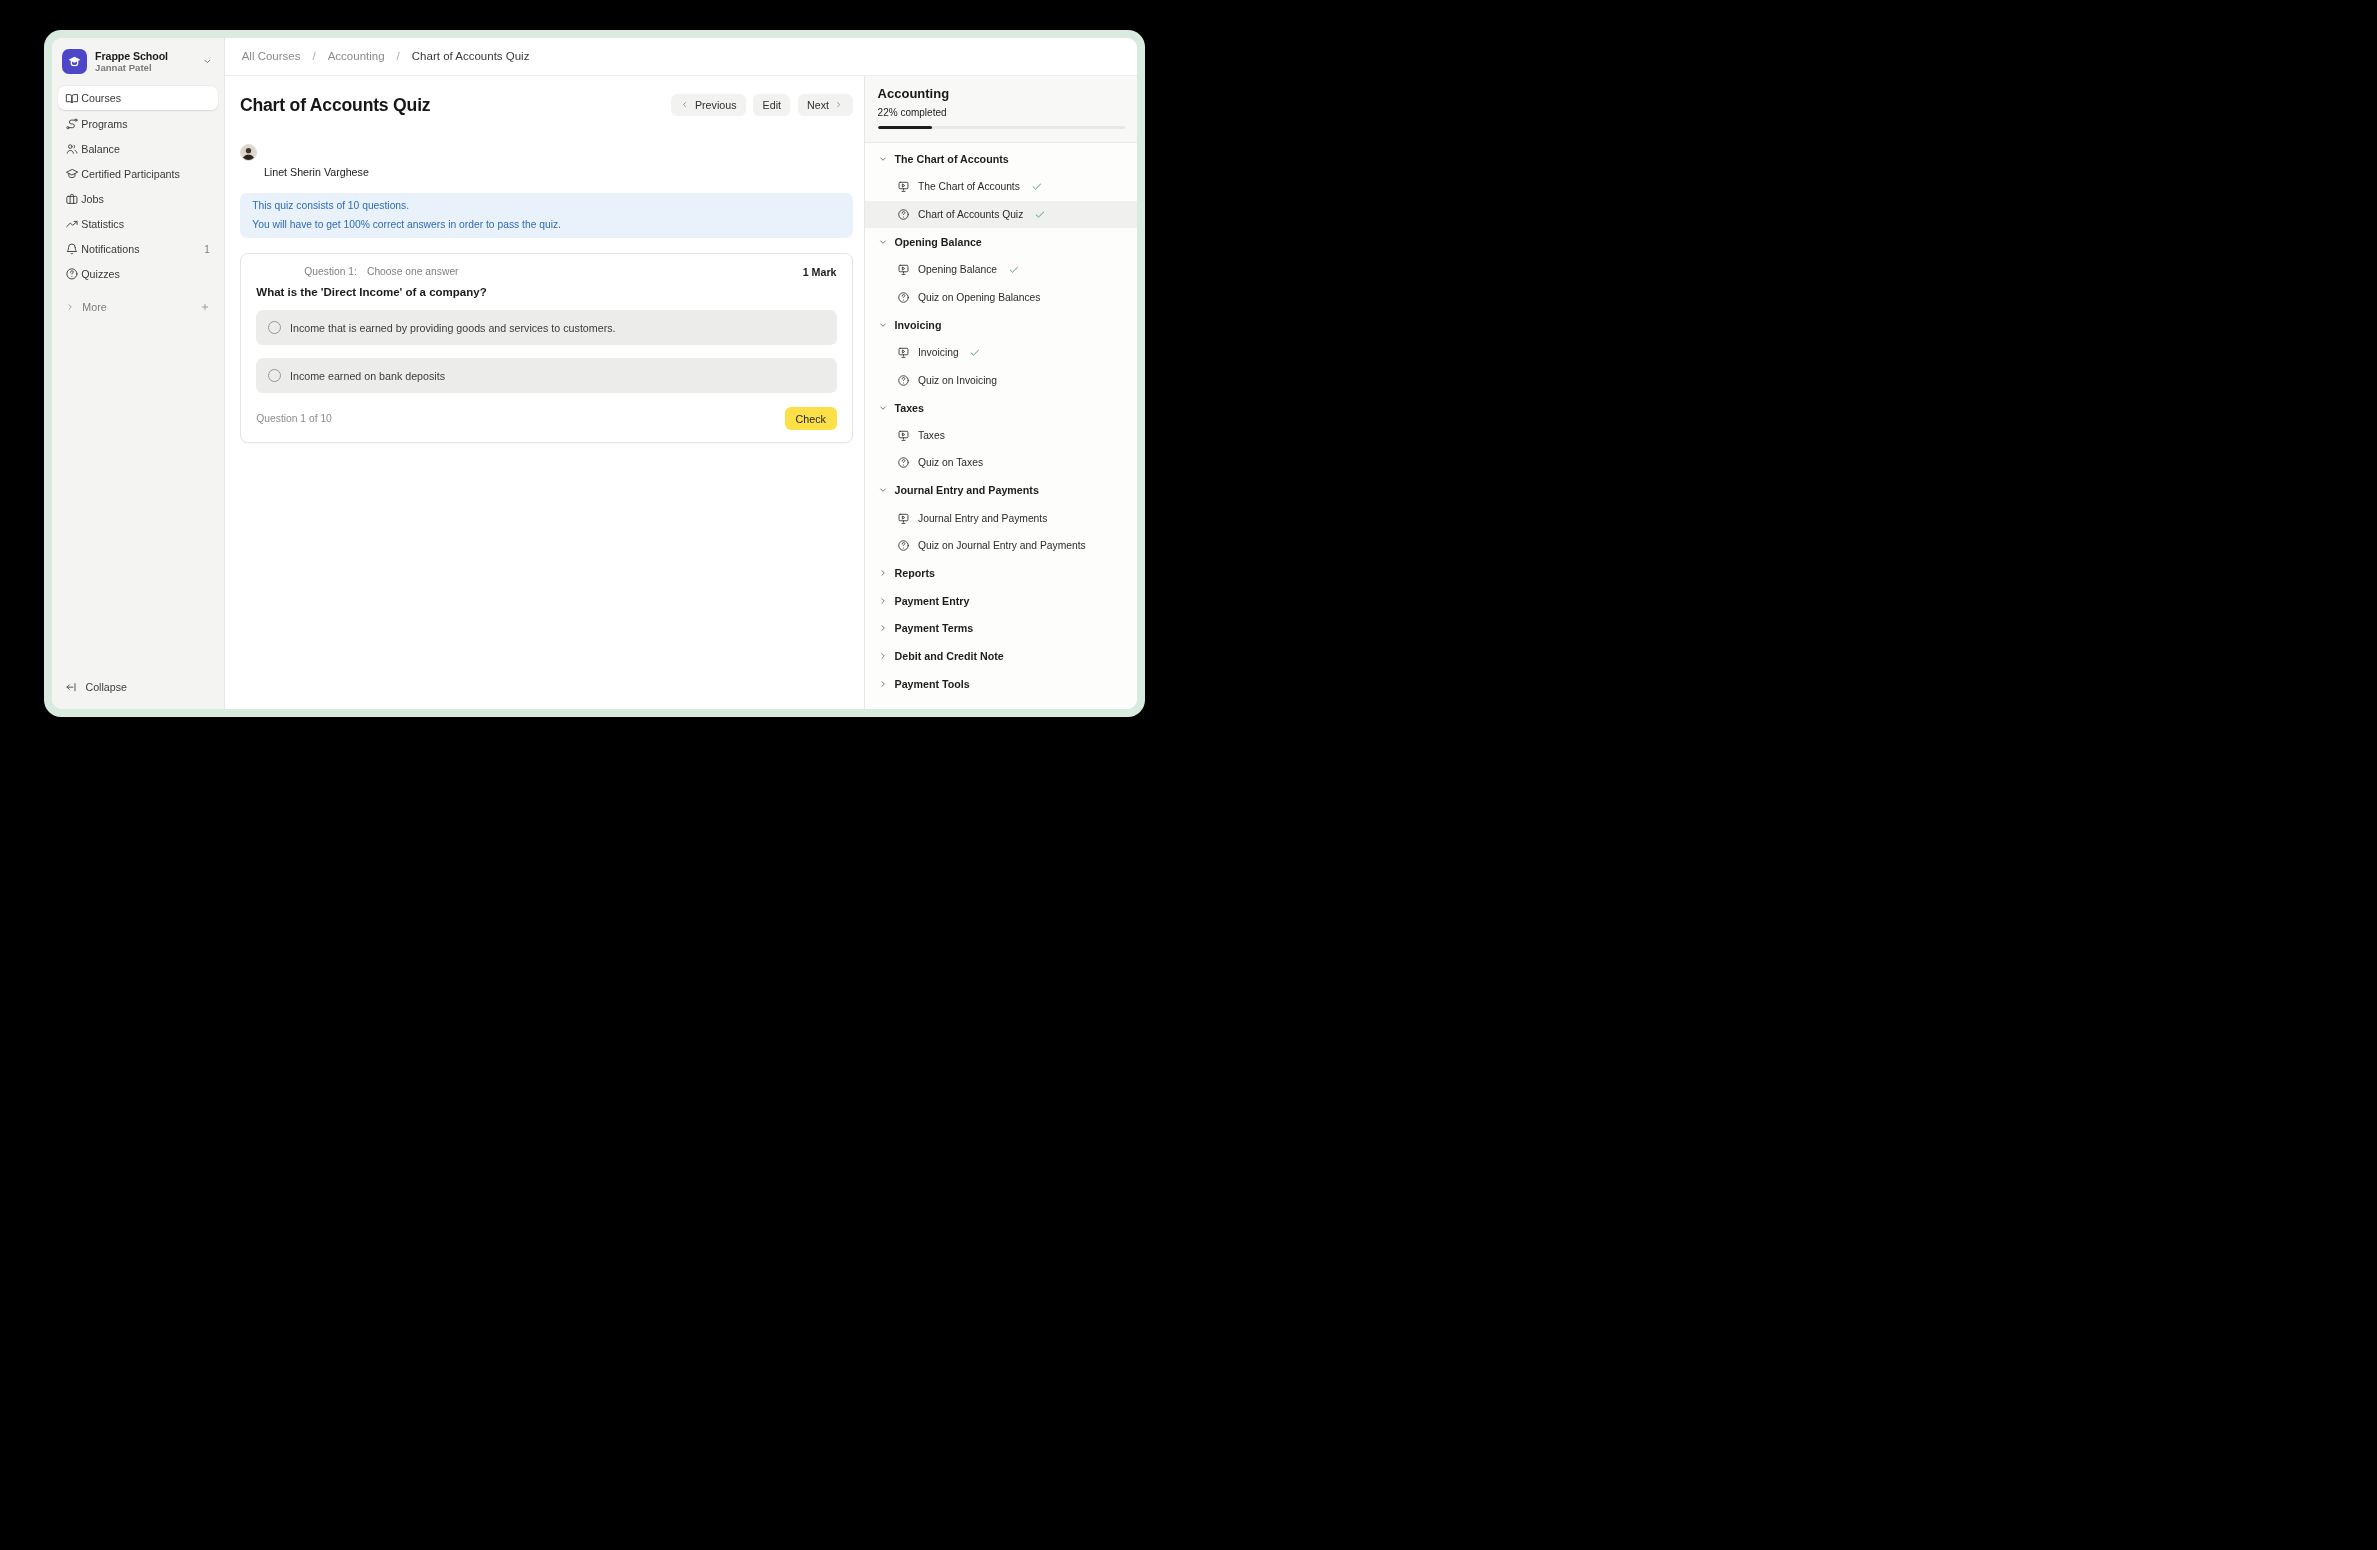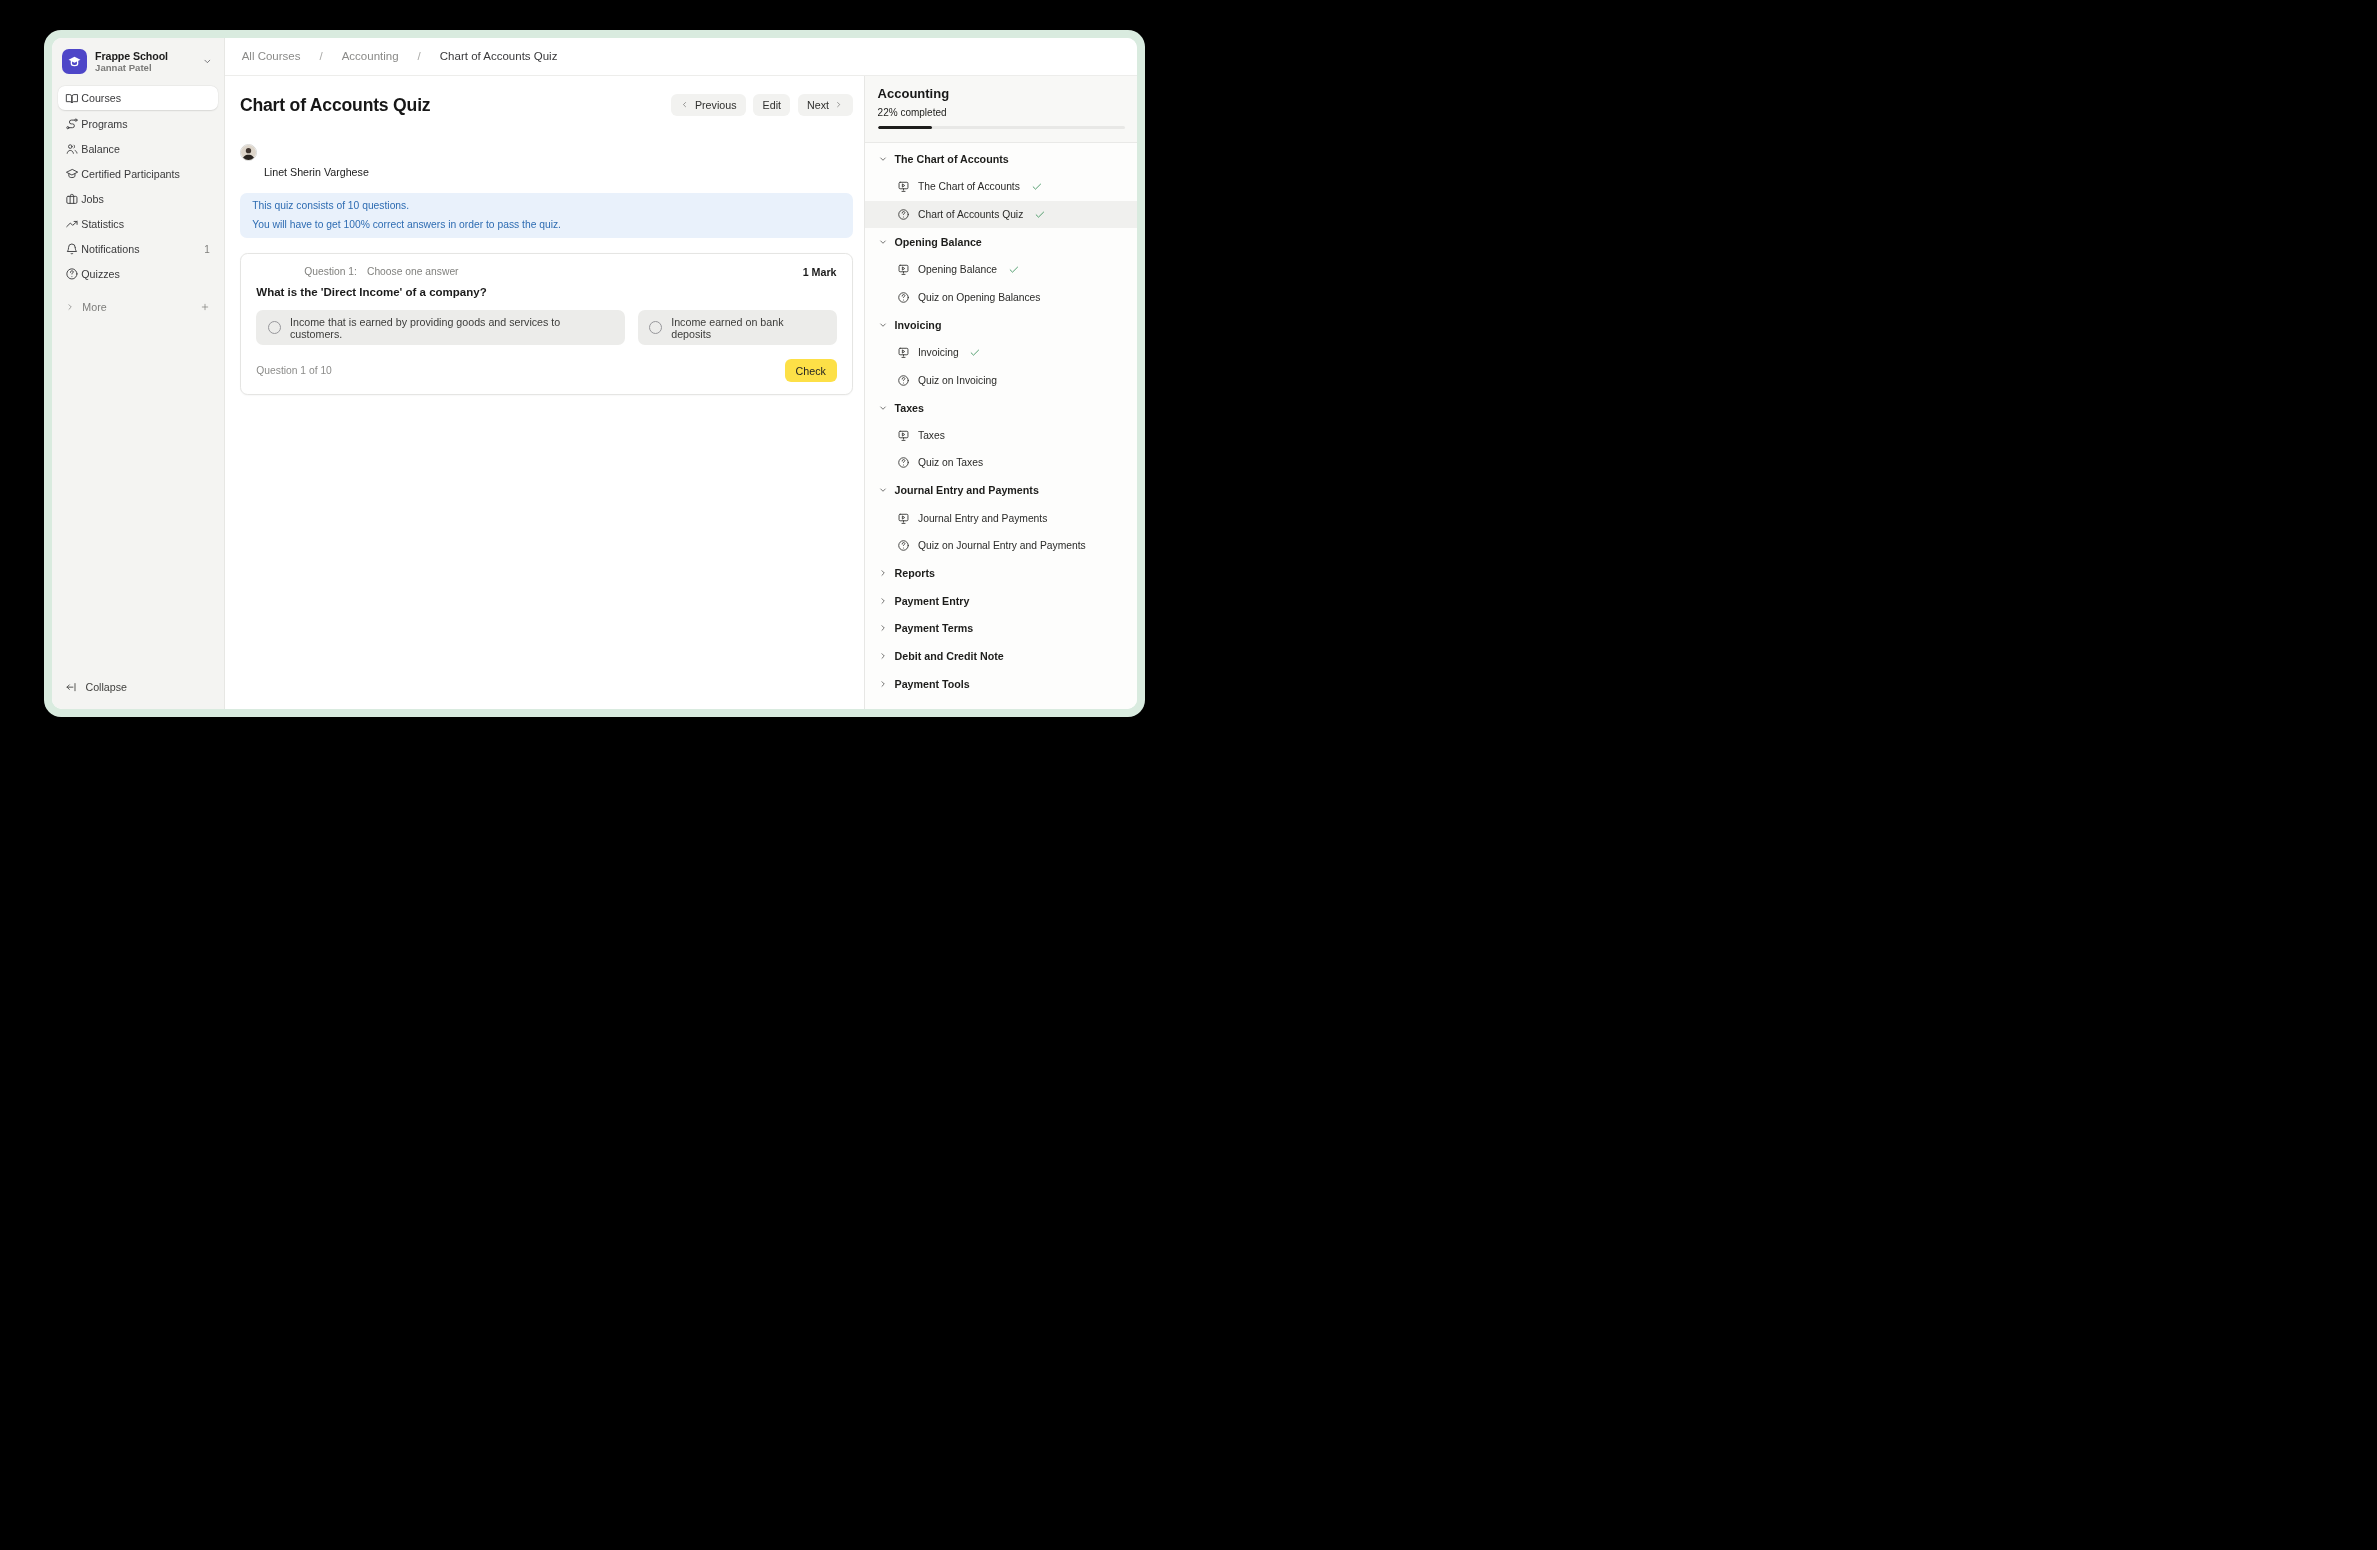--- a/index.html
+++ b/index.html
@@ -36,21 +36,21 @@
             color:#7d7d7b; font-size:10.7px; cursor:pointer;}
   .more-row .icon{width:10px; height:10px; color:#7d7d7b;}
   .more-plus{margin-left:auto; width:11.5px; height:11.5px; color:#5a5a58;}
   .collapse-row{margin-top:auto; display:flex; align-items:center; gap:7.7px; height:23px; padding:0 7.7px;
                 color:#3f3f3d; font-size:10.7px; cursor:pointer;}
   .collapse-row .icon{width:12.3px; height:12.3px; color:#3f3f3d;}
 
   
   .right-col{flex:1; display:flex; flex-direction:column; min-width:0;}
   .topbar{height:38px; flex:none; border-bottom:0.8px solid #ededeb; display:flex; align-items:center; padding:0 17px; background:#fff;}
-  .breadcrumb{display:flex; align-items:center; gap:19px; font-size:11.5px;}
+  .breadcrumb{display:flex; align-items:center; gap:12px; font-size:11.5px;}
   .breadcrumb .crumb{color:#8a8a88; cursor:pointer;}
   .breadcrumb .sep{color:#a8a8a6;}
   .breadcrumb .current{color:#39393b; font-weight:500;}
   .content-row{flex:1; display:flex; min-height:0;}
 
   
   .main{flex:1; min-width:0; padding:18.4px 11.5px 0 15.3px; background:#fff;}
   .title-row{display:flex; align-items:center; justify-content:space-between;}
   .page-title{font-size:17.6px; font-weight:700; color:#171717; letter-spacing:-0.2px;}
   .actions{display:flex; gap:7.7px;}
@@ -63,21 +63,21 @@
   .author-name{font-size:10.7px; color:#212121;margin-top:40px;}
   .notice{margin-top:15.3px; background:var(--banner-bg); border-radius:6.9px; padding:3.8px 12.3px;}
   .notice p{font-size:10.3px; line-height:18.4px; color:var(--banner-text);}
   .quiz-card{margin-top:15.3px; background:#fff; border:0.8px solid #e5e5e3; border-radius:7.7px;
              padding:11.5px 15.3px 12.3px; box-shadow:0 0.8px 1.5px rgba(0,0,0,.03);}
   .q-head{display:flex; align-items:flex-start;margin-left:48px;}
   .q-label,.q-inst{font-size:10.3px; color:#82827f;}
   .q-label{margin-right:10px;}
   .q-marks{margin-left:auto; font-size:10.7px; font-weight:700; color:#1b1b1b;}
   .q-text{margin-top:8.4px; font-size:11.5px; font-weight:700; color:#1b1b1b;}
-  .options{margin-top:12.3px; display:flex; flex-direction:row; gap:13px;}
+  .options{margin-top:12.3px; display:flex; flex-direction:column; gap:13px;}
   .option{display:flex; align-items:center; gap:9.2px; height:35px; background:var(--option-bg);
           border-radius:6.9px; padding:0 11.5px; font-size:10.7px; color:#3c3c3a; cursor:pointer;}
   .radio{width:13px; height:13px; border-radius:50%; border:1.1px solid #97979b; flex:none; background:transparent;}
   .q-foot{margin-top:13.8px; display:flex; align-items:center; justify-content:space-between;}
   .q-progress{font-size:10.3px; color:#8c8c8a;}
   .check-btn{height:23px; padding:0 10.7px; background:#fde047; border:none; border-radius:6.1px;
              font-size:10.7px; color:#242422; font-family:inherit; cursor:pointer;}
 
   
   .course-panel{width:273px; flex:none; border-left:0.8px solid #e7e7e5; display:flex; flex-direction:column; background:#fdfdfc;}

